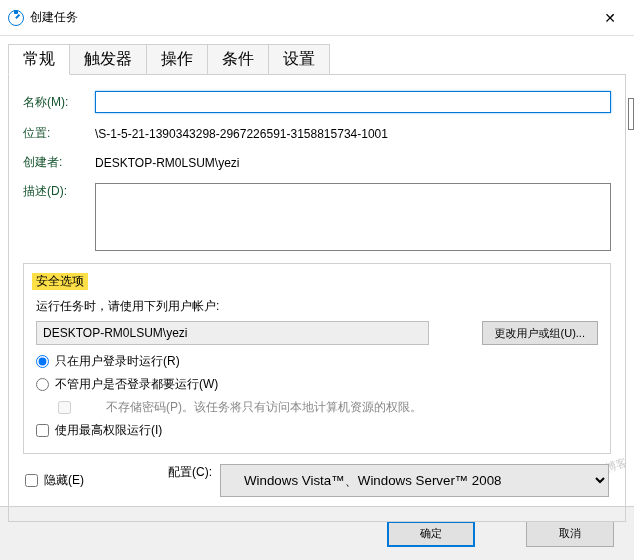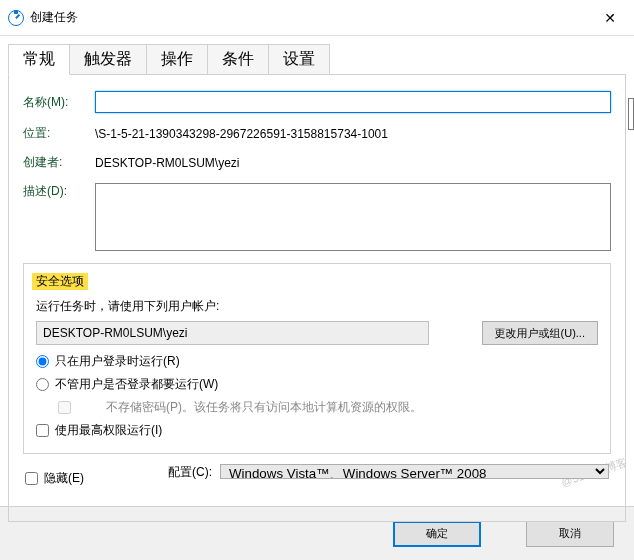--- a/index.html
+++ b/index.html
@@ -26,22 +26,22 @@
 .fs-label { margin-bottom: 6px; }
 .account-row { display: flex; gap: 8px; margin-bottom: 8px; }
 .account-readonly { flex: 1; height: 24px; background: #eeeeee; border: 1px solid #c0c0c0; padding: 2px 6px; line-height: 18px; }
 .btn { height: 24px; padding: 0 12px; background: #e1e1e1; border: 1px solid #adadad; cursor: pointer; font-size: 11px; margin-left: 45px; }
 .radioline, .checkline { display: flex; align-items: center; margin: 6px 0; }
 .radioline input, .checkline input { margin-right: 6px; }
 .indent { margin-left: 22px; color: #888; gap: 29px; }
 .indent input { accent-color: #888; }
 .bottom-row { display: flex; gap: 8px; padding: 0 2px; }
 .config-lbl { margin-left: 76px; }
-.config-select { flex: 1; height: 15px; border: 1px solid #adadad; background: #e8e8e8; padding: 0 4px; }
-.footer { position: absolute; bottom: 0; left: 0; right: 0; height: 54px; background: #f0f0f0; border-top: 1px solid #d0d0d0; display: flex; justify-content: flex-end; align-items: center; padding: 0 20px; gap: 0; }
+.config-select { flex: 1; height: 33px; border: 1px solid #adadad; background: #e8e8e8; padding: 0 19px; }
+.footer { position: absolute; bottom: 0; left: 0; right: 0; height: 54px; background: #f0f0f0; border-top: 1px solid #d0d0d0; display: flex; justify-content: flex-end; align-items: center; padding: 0 20px; gap: 6px; }
 .footer .btn-ok { border: 2px solid #0078d7; background: #e1e1e1; width: 88px; height: 26px; }
 .footer .btn-cancel { width: 88px; height: 26px; }
 .sideedge { position: absolute; right: 0; top: 98px; width: 6px; height: 32px; border: 1px solid #7a7a7a; background: #fff; }
 .watermark { position: absolute; right: 6px; bottom: 80px; color: #ccc; font-size: 11px; writing-mode: horizontal-tb; transform: rotate(-18deg); pointer-events: none; }
 </style>
 </head>
 <body>
 
 <div class="titlebar">
   <span class="icon"></span>

